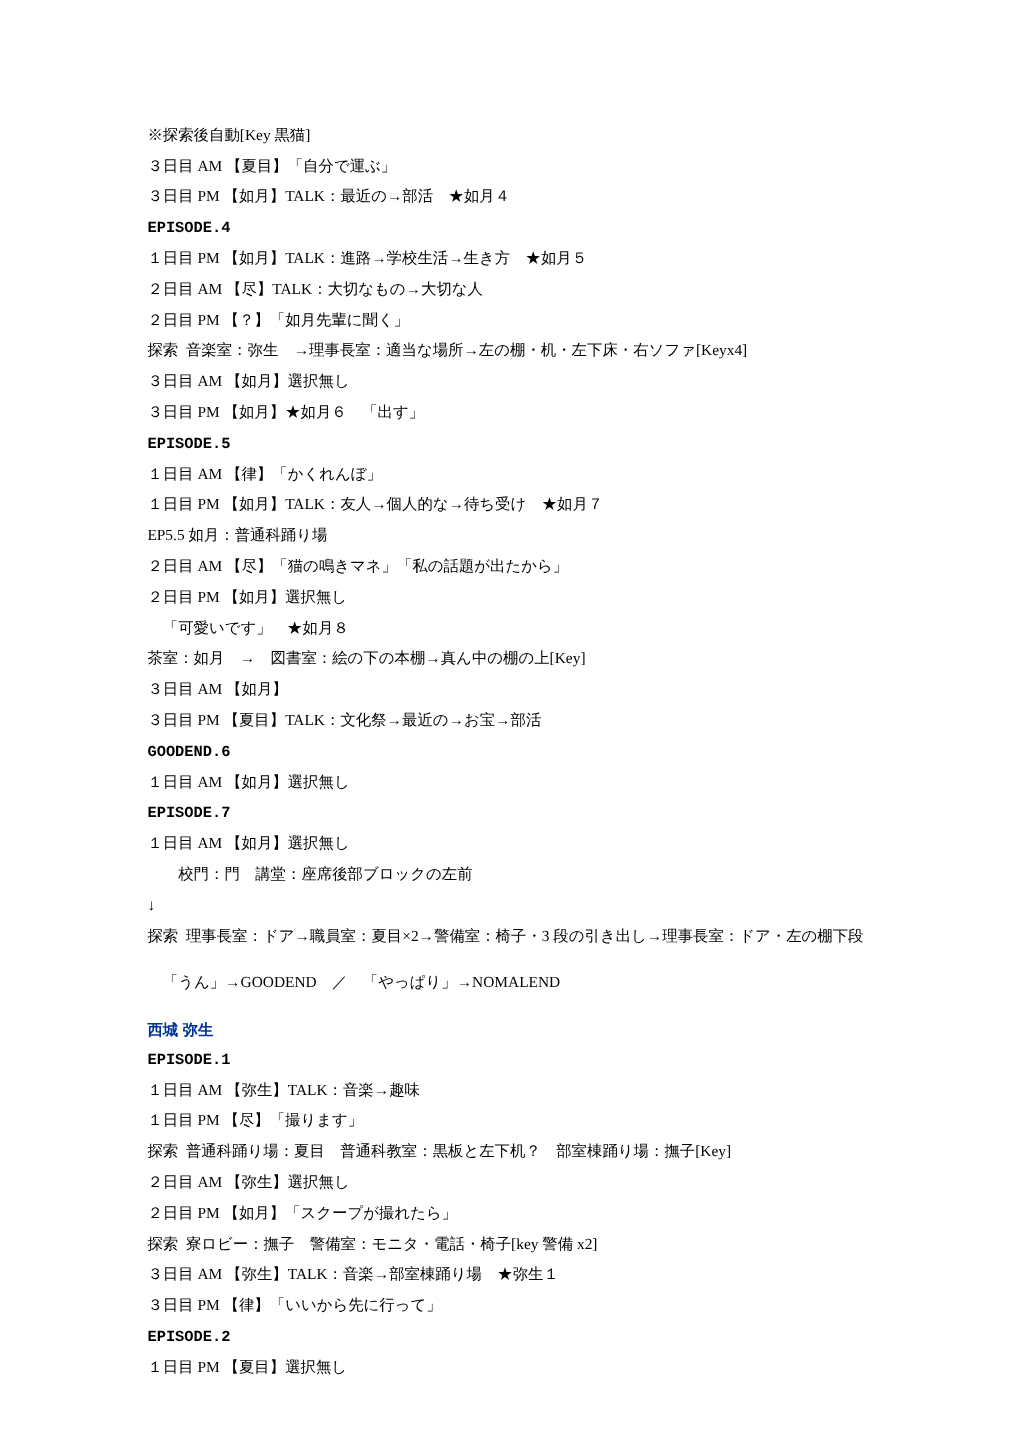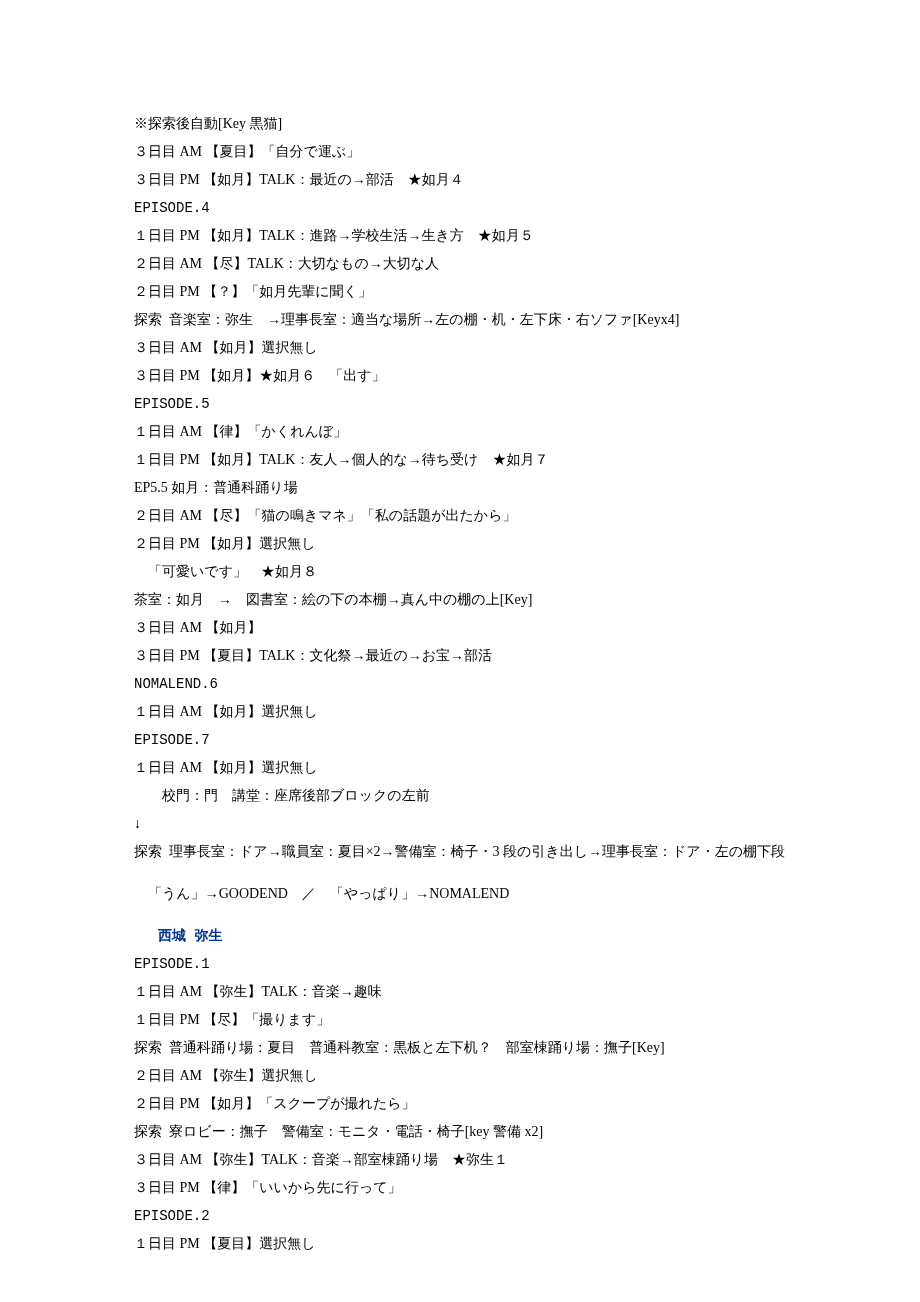--- a/index.html
+++ b/index.html
@@ -8,22 +8,22 @@
     padding: 110px 130px 40px 134px;
     font-family: "MS Mincho", "SimSun", "Hiragino Mincho ProN", serif;
     font-size: 14px;
     line-height: 2.0;
     color: #000;
     width: 920px;
     box-sizing: border-box;
   }
   .line { white-space: pre-wrap; }
   .mono { font-family: "Courier New", "MS Gothic", monospace; }
-  .heading { font-weight: normal; }
-  .character { font-weight: bold; color: #003399; font-family: Liberation Mono, monospace; margin-left: 24px; }
+  .heading { font-weight: bold; }
+  .character { font-weight: bold; color: #003399; font-family: Liberation Sans, sans-serif; }
   .spacer { height: 14px; }
 </style>
 </head>
 <body>
 
 <div id="content">
     <div class="line ">※探索後自動[Key 黒猫]</div>
     <div class="line ">３日目 AM 【夏目】「自分で運ぶ」</div>
     <div class="line ">３日目 PM 【如月】TALK：最近の→部活　★如月４</div>
     <div class="line mono heading">EPISODE.4</div>
@@ -36,21 +36,21 @@
     <div class="line mono heading">EPISODE.5</div>
     <div class="line ">１日目 AM 【律】「かくれんぼ」</div>
     <div class="line ">１日目 PM 【如月】TALK：友人→個人的な→待ち受け　★如月７</div>
     <div class="line ">EP5.5 如月：普通科踊り場</div>
     <div class="line ">２日目 AM 【尽】「猫の鳴きマネ」「私の話題が出たから」</div>
     <div class="line ">２日目 PM 【如月】選択無し</div>
     <div class="line ">　「可愛いです」　★如月８</div>
     <div class="line ">茶室：如月　→　図書室：絵の下の本棚→真ん中の棚の上[Key]</div>
     <div class="line ">３日目 AM 【如月】</div>
     <div class="line ">３日目 PM 【夏目】TALK：文化祭→最近の→お宝→部活</div>
-    <div class="line mono heading">NOMALEND.6</div>
+    <div class="line mono heading">GOODEND.6</div>
     <div class="line ">１日目 AM 【如月】選択無し</div>
     <div class="line mono heading">EPISODE.7</div>
     <div class="line ">１日目 AM 【如月】選択無し</div>
     <div class="line ">　　校門：門　講堂：座席後部ブロックの左前</div>
     <div class="line ">↓</div>
     <div class="line ">探索  理事長室：ドア→職員室：夏目×2→警備室：椅子・3 段の引き出し→理事長室：ドア・左の棚下段</div>
     <div class="line spacer"></div>
     <div class="line ">　「うん」→GOODEND　／　「やっぱり」→NOMALEND</div>
     <div class="line spacer"></div>
     <div class="line character">西城 弥生</div>

